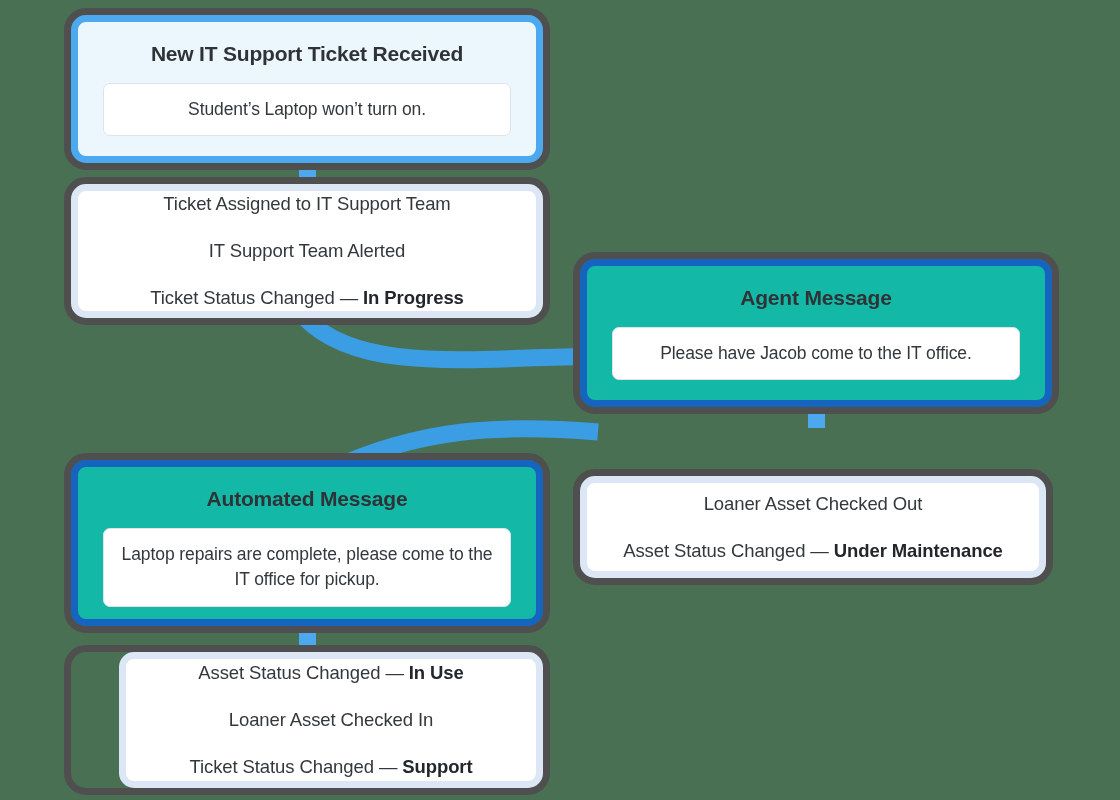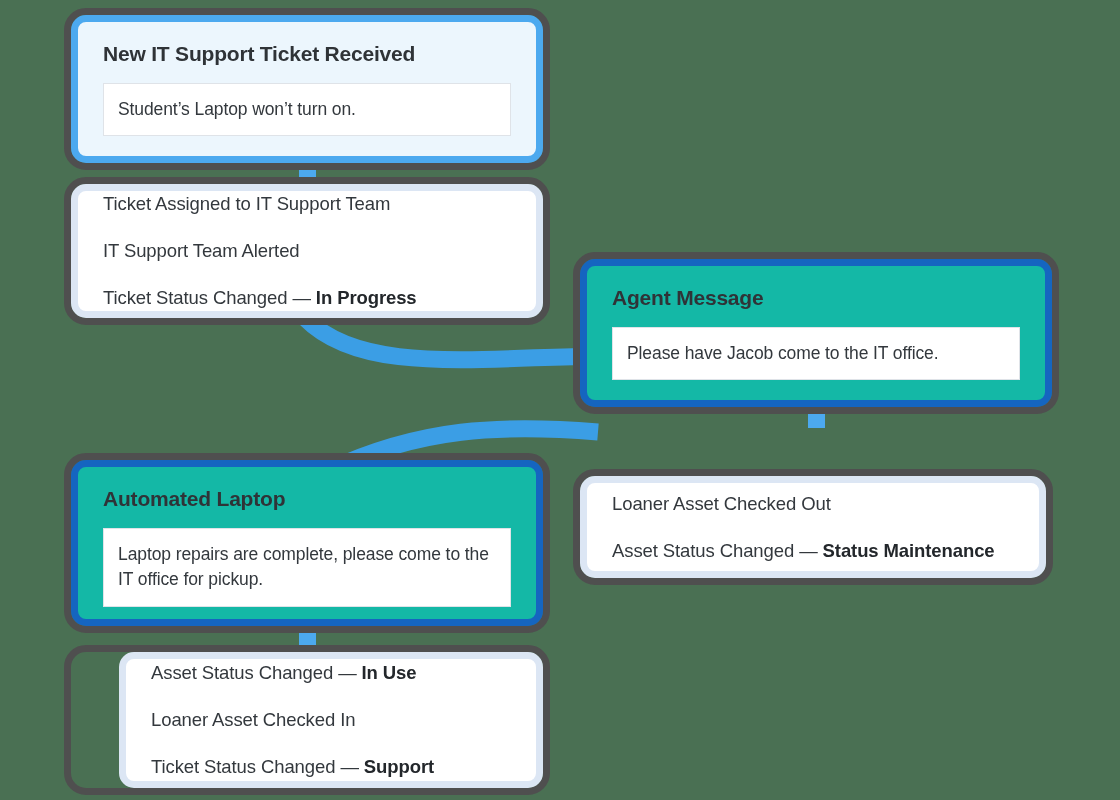--- a/index.html
+++ b/index.html
@@ -65,39 +65,40 @@
   }
 
   .card .body {
     box-sizing: border-box;
     width: 100%;
     height: 100%;
     padding: 22px 25px;
     display: flex;
     flex-direction: column;
     justify-content: center;
+    text-align: center;
   }
   .card.has-title .body {
     justify-content: flex-start;
     padding-top: 20px;
   }
 
   .card-title {
     font-size: 21px;
     font-weight: bold;
     color: #2f3337;
     letter-spacing: -0.2px;
     margin: 0 0 18px 0;
     line-height: 1.1;
   }
 
   .msg-box {
     background: #ffffff;
     border: 1px solid #dfe3e8;
-    border-radius: 0;
+    border-radius: 7px;
     padding: 13px 14px;
     font-size: 17.5px;
     color: #33383d;
     line-height: 1.45;
     letter-spacing: -0.1px;
   }
 
   .event-list {
     display: flex;
     flex-direction: column;
@@ -178,31 +179,31 @@
   </div>
 
   <div class="card accent-pale" id="card-loaner-out">
     <div class="inner">
       <div class="body">
         <div class="event-list">
           <div class="event-row">
             <span>Loaner Asset Checked Out</span><span class="status"></span>
           </div>
           <div class="event-row">
-            <span>Asset Status Changed — </span><span class="status">Status Maintenance</span>
+            <span>Asset Status Changed — </span><span class="status">Under Maintenance</span>
           </div>
         </div>
       </div>
     </div>
   </div>
 
   <div class="card accent-dark has-title" id="card-automated">
     <div class="inner">
       <div class="body">
-        <div class="card-title">Automated Laptop</div>
+        <div class="card-title">Automated Message</div>
         <div class="msg-box">Laptop repairs are complete, please come to the IT office for pickup.</div>
       </div>
     </div>
   </div>
 
   <div class="card accent-pale" id="card-closed">
     <div class="inner">
       <div class="body">
         <div class="event-list">
           <div class="event-row">

